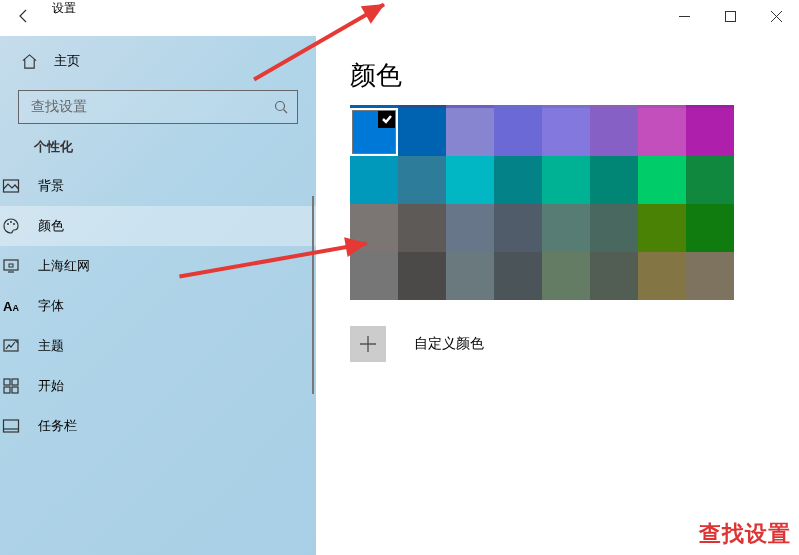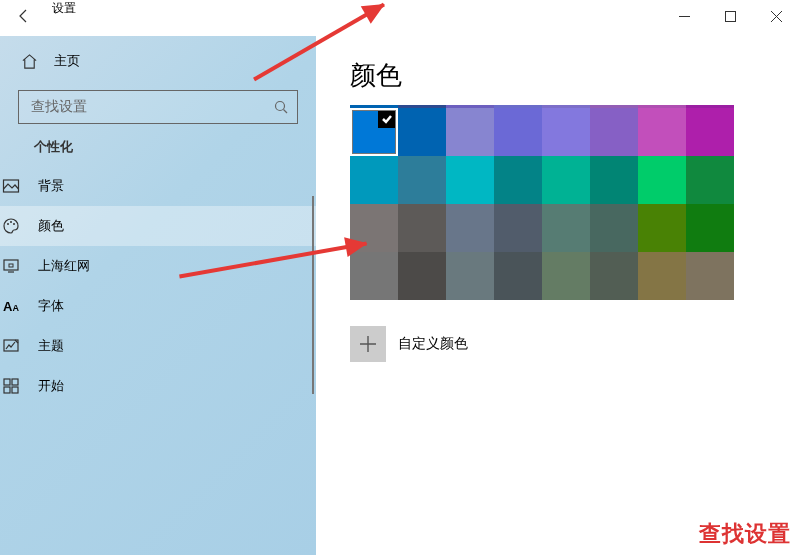--- a/index.html
+++ b/index.html
@@ -59,21 +59,21 @@
     .swatch { cursor: pointer; position: relative; }
     .swatch.selected::after {
       content: "";
       position: absolute; inset: 0;
       border: 2px solid #fff;
       box-shadow: inset 0 0 0 1px #777;
     }
     .swatch.selected .check { position:absolute; top:2px; right:2px; width:18px; height:18px; background:#000; display:flex; align-items:center; justify-content:center; }
     .swatch.selected .check svg { width:12px; height:12px; stroke:#fff; stroke-width:2.5; fill:none; }
     
-    .custom-color-row { display:flex; align-items:center; gap: 12px; margin-top: 26px; }
+    .custom-color-row { display:flex; align-items:center; gap: 28px; margin-top: 26px; }
     .plus-btn { width: 36px; height: 36px; background: #ccc; display:flex; align-items:center; justify-content:center; cursor:pointer; }
     .plus-btn svg { width:18px; height:18px; stroke:#555; stroke-width:1.4; fill:none; }
     .custom-label { font-size: 14px; }
     
     .accent-section { margin-top: 44px; }
     .accent-heading { font-size: 14px; margin-bottom: 14px; }
     .check-row { display:flex; align-items:center; gap:12px; margin-bottom: 12px; font-size:14px; }
     .chk { width:20px; height:20px; background:#0078d7; display:flex; align-items:center; justify-content:center; cursor:pointer; }
     .chk svg { width:14px; height:14px; stroke:#fff; stroke-width:2.5; fill:none; }
     
@@ -185,20 +185,29 @@
         <div class="nav-item">
           <span class="nav-icon">
             <svg width="16" height="16" viewBox="0 0 16 16">
               <rect x="1" y="1" width="6" height="6" stroke="#333" stroke-width="1.2" fill="none"></rect>
               <rect x="9" y="1" width="6" height="6" stroke="#333" stroke-width="1.2" fill="none"></rect>
               <rect x="1" y="9" width="6" height="6" stroke="#333" stroke-width="1.2" fill="none"></rect>
               <rect x="9" y="9" width="6" height="6" stroke="#333" stroke-width="1.2" fill="none"></rect>
             </svg>
           </span>
           <span>开始</span>
+        </div>
+        <div class="nav-item">
+          <span class="nav-icon">
+            <svg width="18" height="18" viewBox="0 0 18 18">
+              <rect x="1.5" y="3" width="15" height="12" stroke="#333" stroke-width="1.2" fill="none"></rect>
+              <line x1="1.5" y1="12" x2="16.5" y2="12" stroke="#333" stroke-width="1.2"></line>
+            </svg>
+          </span>
+          <span>任务栏</span>
         </div>
       </div>
     <div class="sb-scroll"></div>
   </div>
 
   <div class="content">
     <div class="page-title">颜色</div>
     <div class="swatch-highlight" id="hl">
         <div style="background: rgb(0, 99, 177);"></div>
         <div style="background: rgb(45, 74, 144);"></div>

